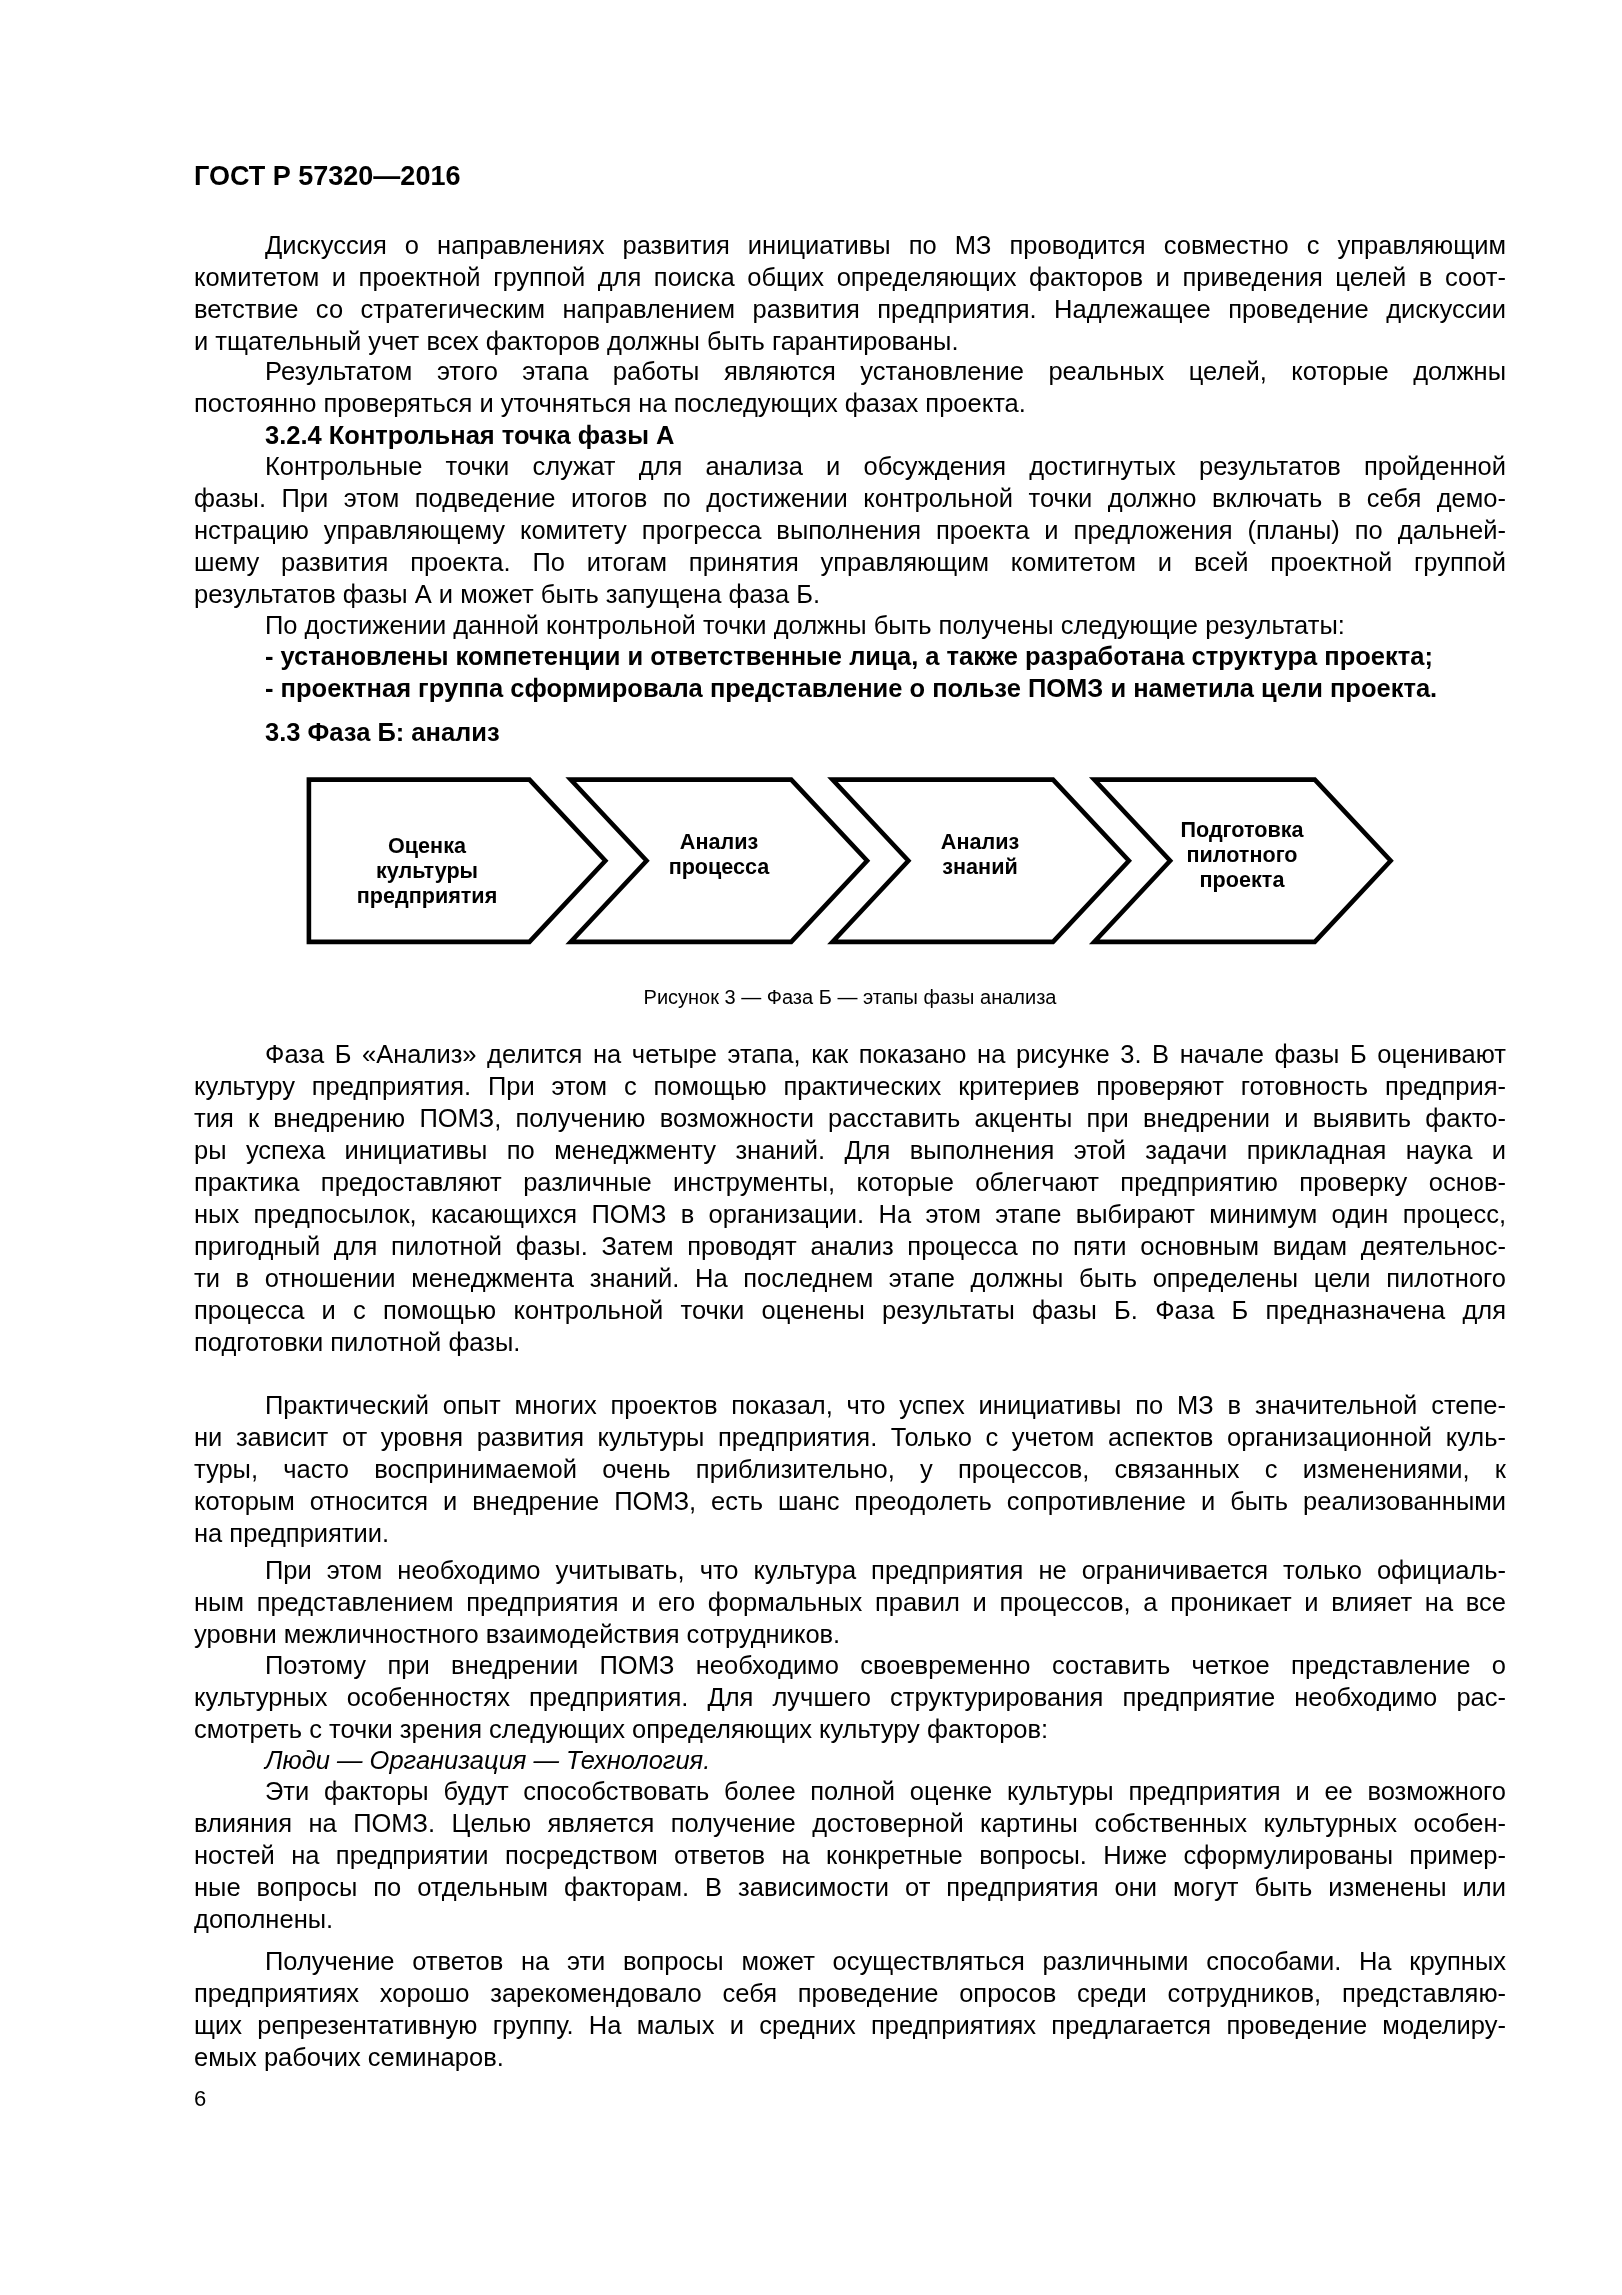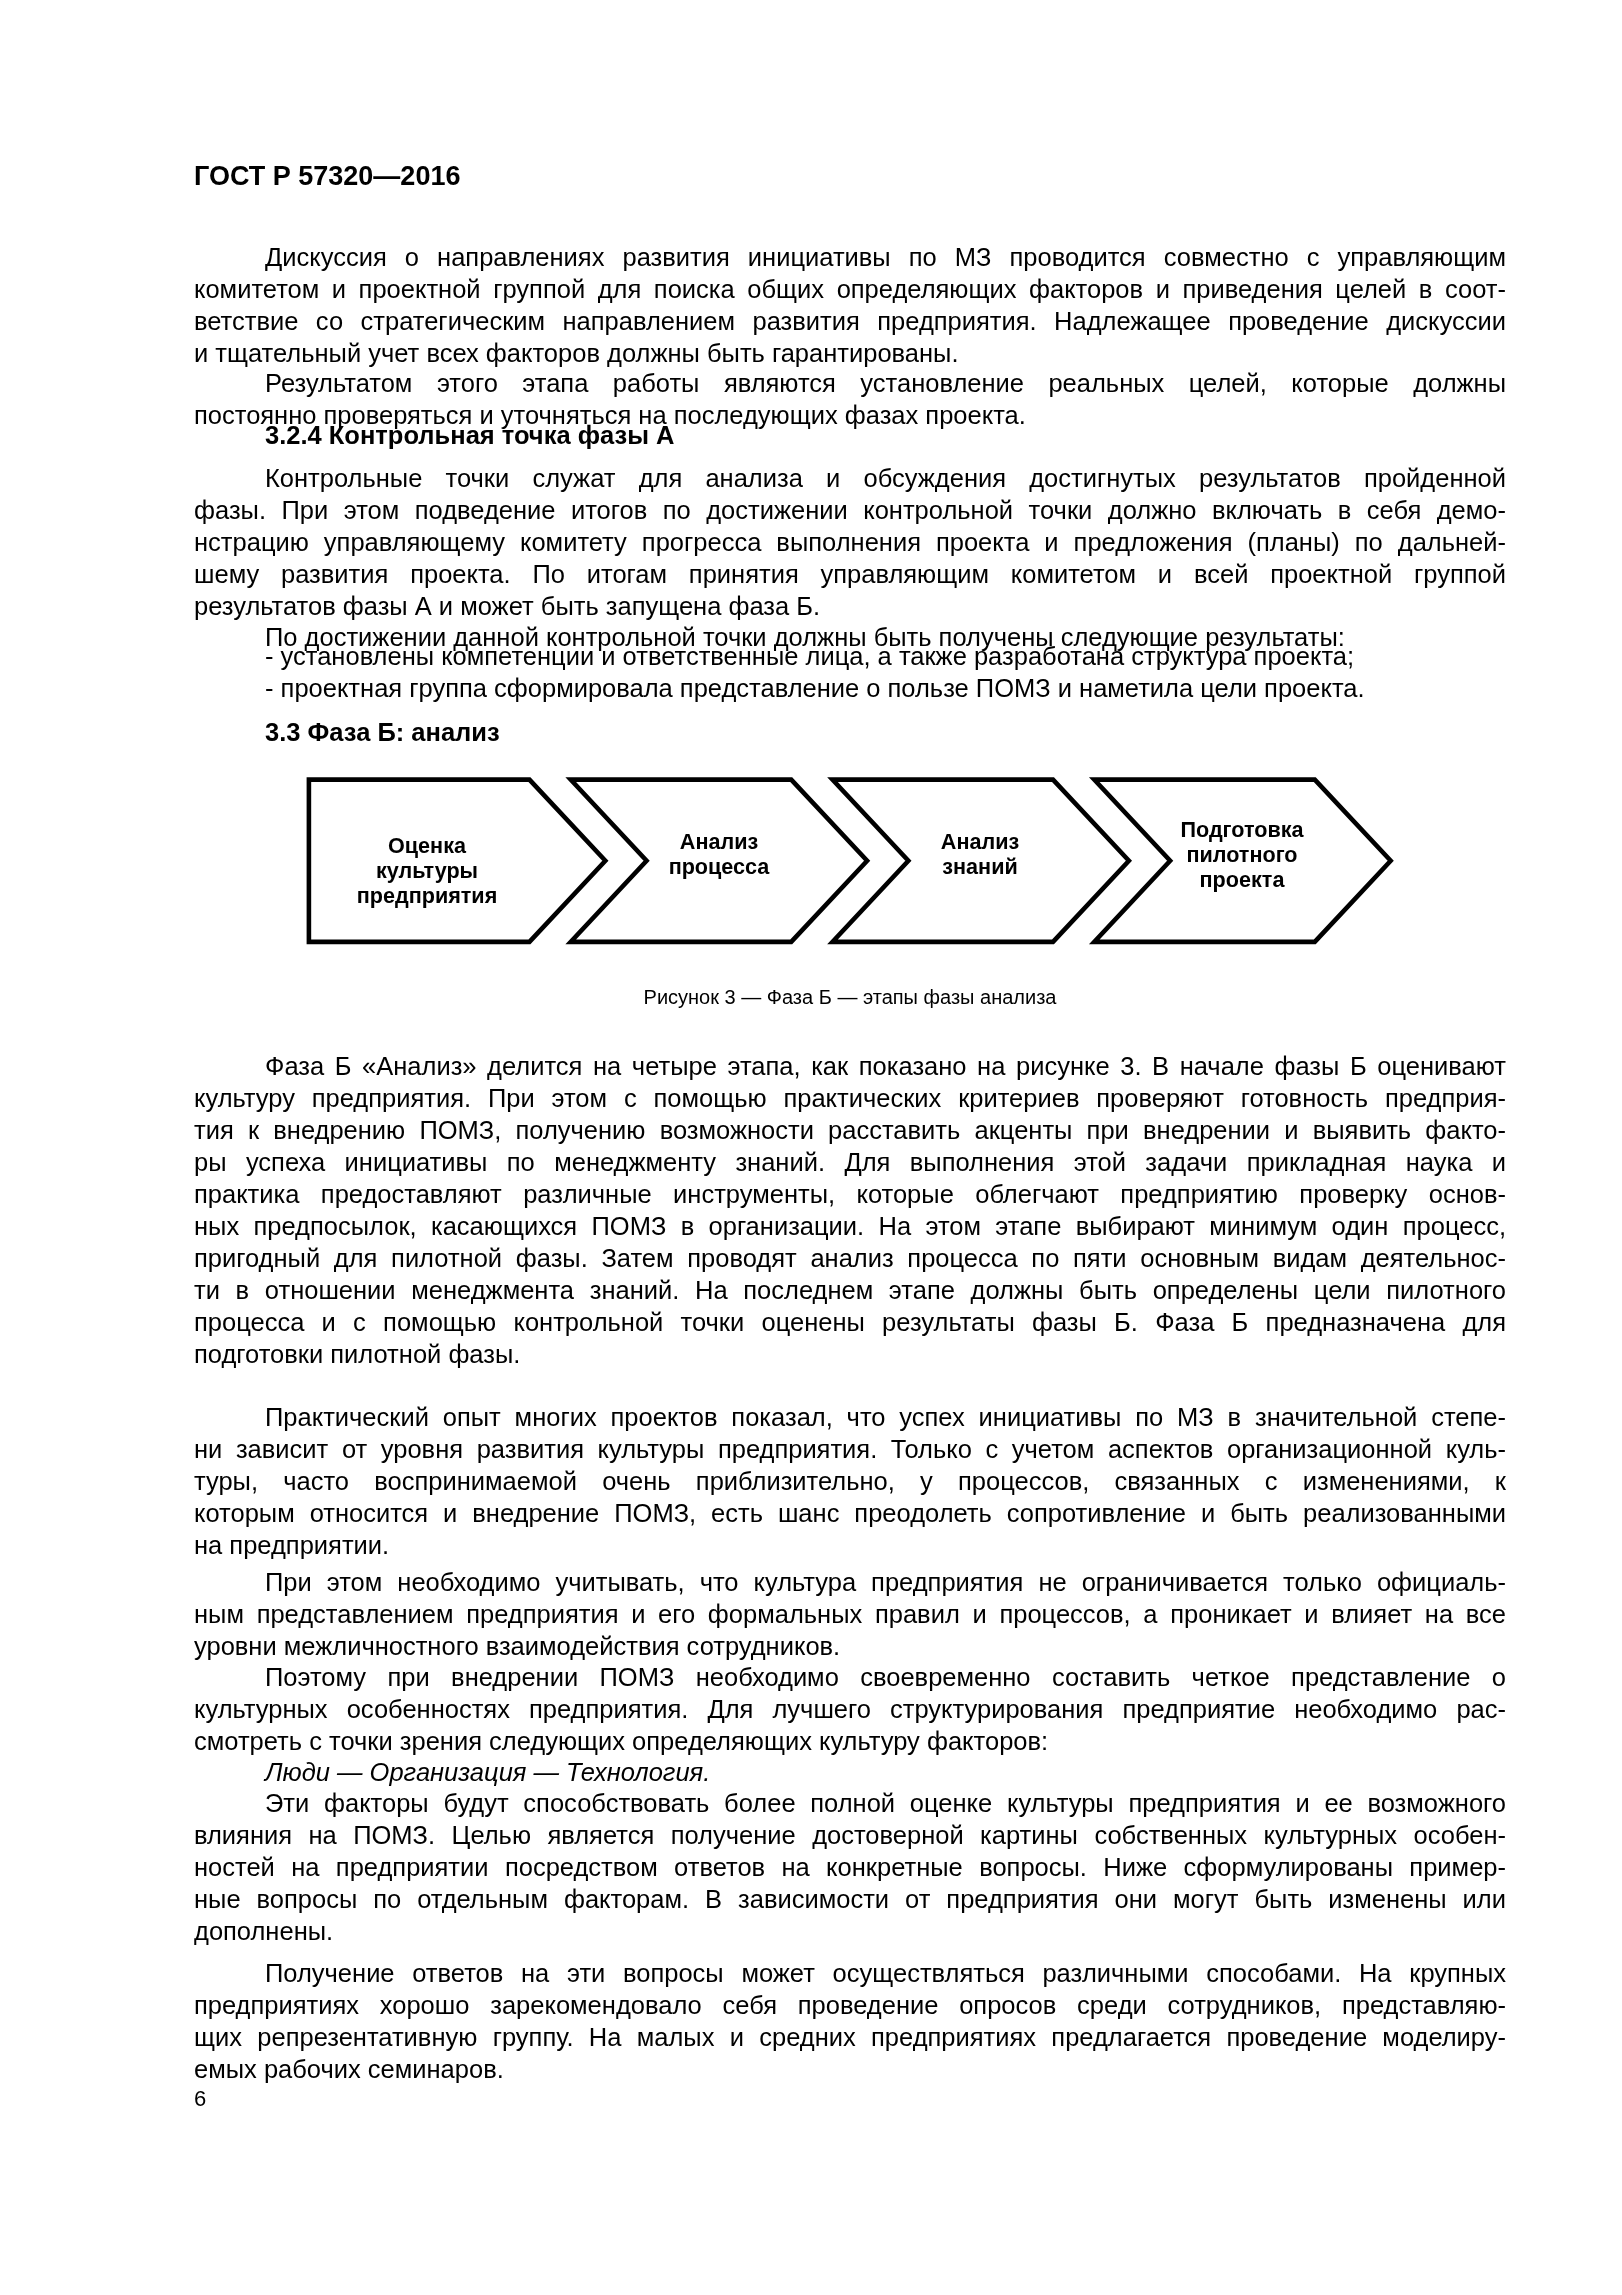--- a/index.html
+++ b/index.html
@@ -3,24 +3,24 @@
 <meta charset="utf-8">
 <style>
   html, body { margin: 0; padding: 0; background: #ffffff; }
   body { width: 1623px; height: 2295px; position: relative; overflow: hidden;
          font-family: "Liberation Sans", sans-serif; color: #000; }
   .page { position: absolute; left: 0; top: 0; width: 1623px; height: 2295px; background: #fff; }
   .header { position: absolute; left: 194px; top: 161px; font-size: 27px; font-weight: bold; line-height: 31px; white-space: nowrap; }
   .block { position: absolute; left: 194px; width: 1312px; font-size: 25.5px; line-height: 32px; }
   .line { display: block; height: 32px; white-space: nowrap; text-align: justify; text-align-last: justify; }
   .line.last { text-align-last: left; }
-  .line.indent { padding-left: 71px; margin-top: 12px; }
+  .line.indent { padding-left: 71px; }
   .heading { font-weight: bold; padding-left: 71px; text-align-last: left; }
   .italic { font-style: italic; }
-  .bullet { padding-left: 71px; text-align-last: left; }
+  .bullet { padding-left: 71px; text-align-last: left; font-weight: bold; }
   .caption { position: absolute; left: 194px; width: 1312px; top: 982px; font-size: 20px; line-height: 31px; text-align: center; }
   .pagenum { position: absolute; left: 194px; top: 2086px; font-size: 22px; line-height: 26px; }
   svg.diagram { position: absolute; left: 0; top: 0; }
   .stage-label { position: absolute; font-size: 21.6px; font-weight: bold; line-height: 25px; text-align: center; width: 196px; }
 </style>
 </head>
 <body>
 
 <div class="page">
 

